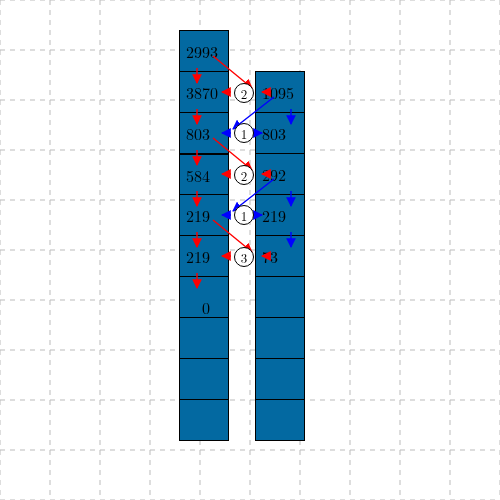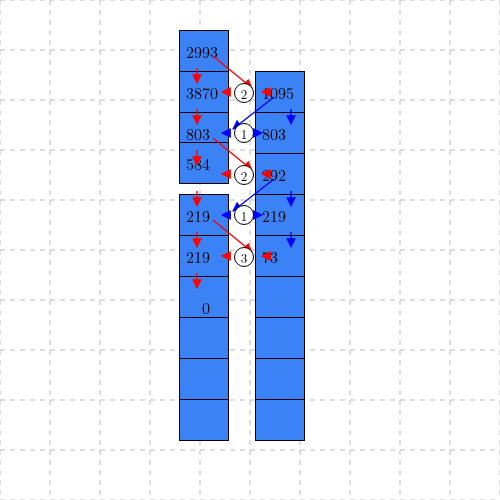--- a/index.html
+++ b/index.html
@@ -20,21 +20,21 @@
   }
   .grid line {
     stroke: #bbb;
     stroke-dasharray: 5 5;
     stroke-width: 1;
   }
   .cell {
     position: absolute;
     border: 1px solid #000;
     box-sizing: border-box;
-    background: #3b82f6;
+    background: #0369a1;
     display: flex;
     align-items: center;
     padding-left: 6px;
   }
   .quot {
     position: absolute;
     width: 20px;
     height: 20px;
     border: 1px solid #000;
     border-radius: 50%;
@@ -94,21 +94,21 @@
   <div id="cells">
       <div class="cell" style="left: 179px; top: 30px; width: 50px; height: 42px;">
         <span>2993</span>
       </div>
       <div class="cell" style="left: 179px; top: 71px; width: 50px; height: 42px;">
         <span>3870</span>
       </div>
       <div class="cell" style="left: 179px; top: 112px; width: 50px; height: 42px;">
         <span>803</span>
       </div>
-      <div class="cell" style="left: 179px; top: 142px; width: 50px; height: 42px;">
+      <div class="cell" style="left: 179px; top: 154px; width: 50px; height: 42px;">
         <span>584</span>
       </div>
       <div class="cell" style="left: 179px; top: 194px; width: 50px; height: 42px;">
         <span>219</span>
       </div>
       <div class="cell" style="left: 179px; top: 235px; width: 50px; height: 42px;">
         <span>219</span>
       </div>
       <div class="cell" style="left: 179px; top: 276px; width: 50px; height: 42px;">
         <span></span>

